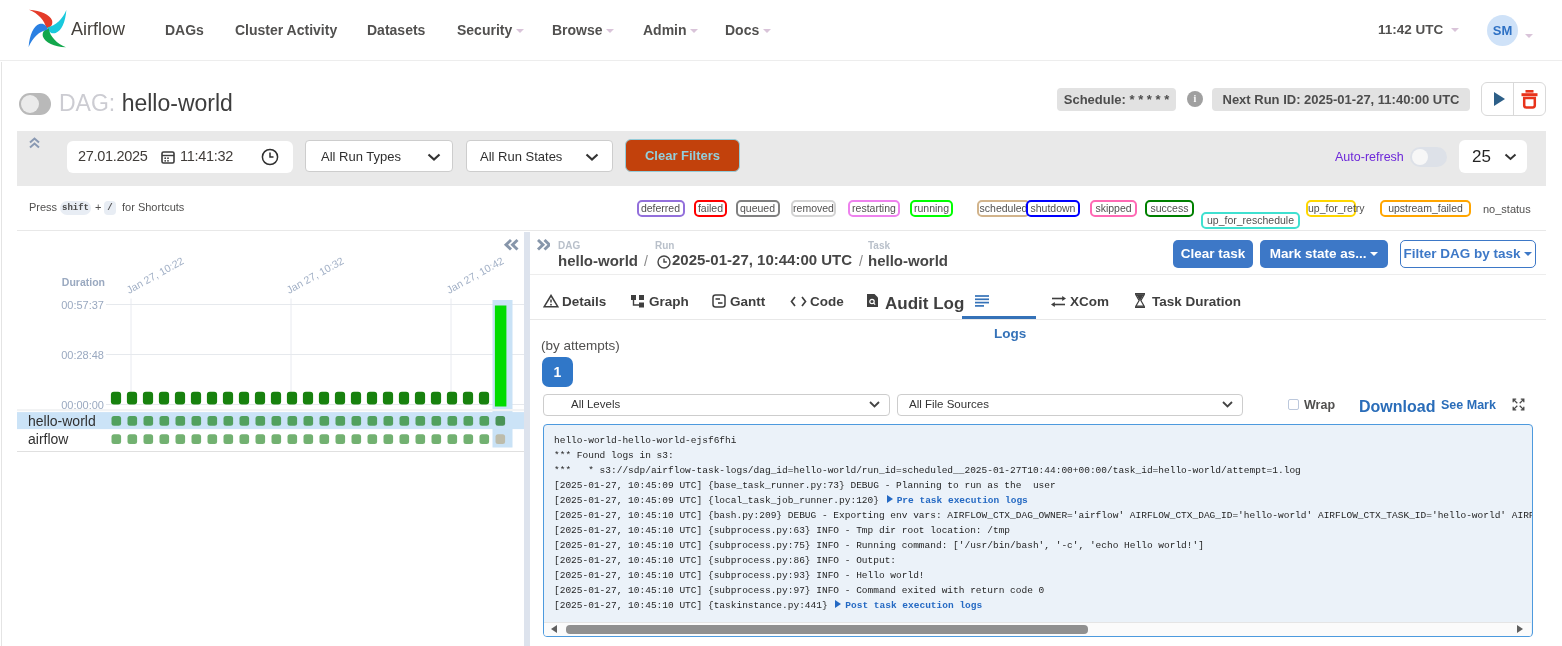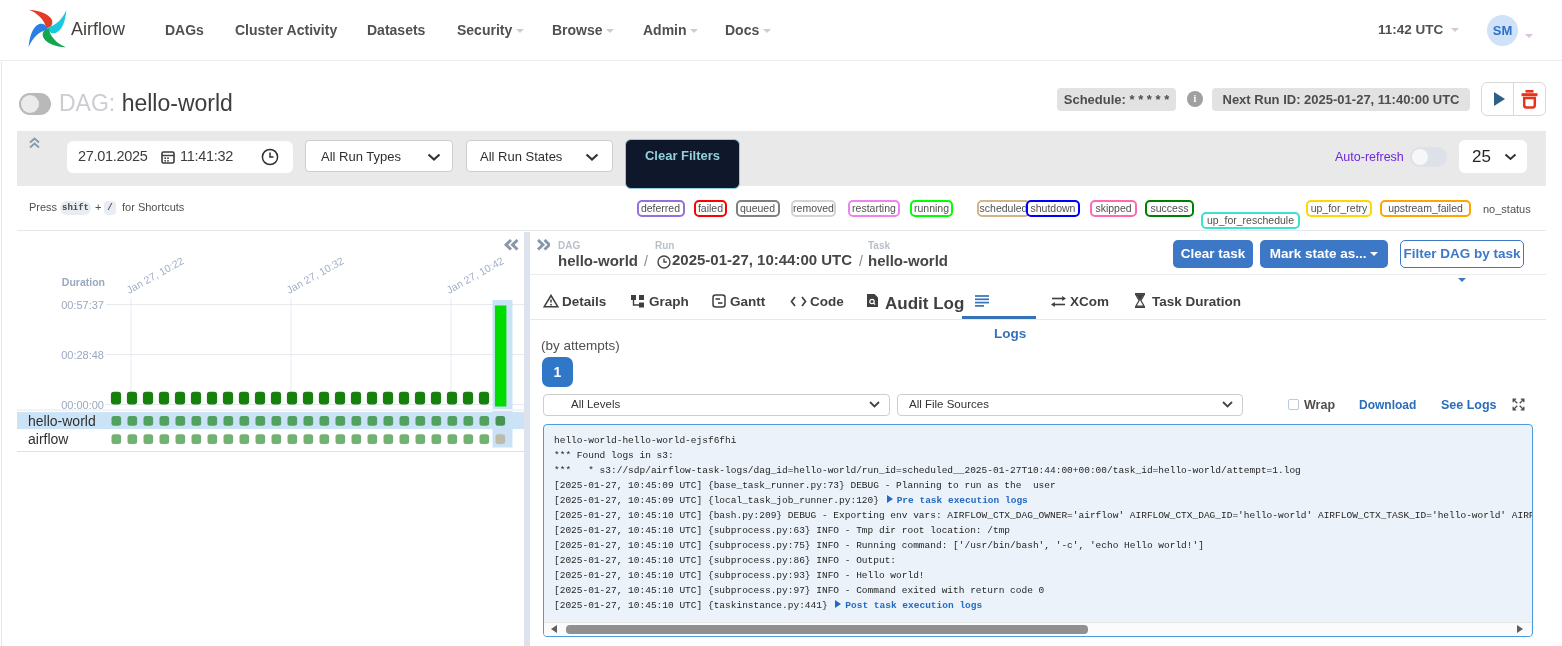--- a/index.html
+++ b/index.html
@@ -78,21 +78,21 @@
 <div class="sel" style="left:305px;top:140px;width:148px;height:32px;"></div>
 <div class="abs" style="left:321px;top:149px;font-size:13px;color:#2f2f2f;">All Run Types</div>
 <svg class="ico" style="left:427px;top:153px;" width="14" height="8" viewBox="0 0 14 8">
     <path d="M1.5 1.5 L7 6.5 L12.5 1.5" fill="none" stroke="#333" stroke-width="2.2"></path>
   </svg>
 <div class="sel" style="left:466px;top:140px;width:147px;height:32px;"></div>
 <div class="abs" style="left:480px;top:149px;font-size:13px;color:#2f2f2f;">All Run States</div>
 <svg class="ico" style="left:585px;top:153px;" width="14" height="8" viewBox="0 0 14 8">
     <path d="M1.5 1.5 L7 6.5 L12.5 1.5" fill="none" stroke="#333" stroke-width="2.2"></path>
   </svg>
-<div class="abs" style="left:625px;top:139px;width:115px;height:50px;background:#0f172a;border:1.5px solid #94ccd9;border-radius:6px;color:#93cfdc;font-weight:bold;font-size:13px;text-align:center;line-height:31px;">Clear Filters</div>
+<div class="abs" style="left:625px;top:139px;width:115px;height:33px;background:#c2410c;border:1.5px solid #94ccd9;border-radius:6px;color:#93cfdc;font-weight:bold;font-size:13px;text-align:center;line-height:31px;">Clear Filters</div>
 <div class="abs" style="left:1335px;top:150px;font-size:12.5px;color:#6d28d9;">Auto-refresh</div>
 <div class="abs" style="left:1410px;top:147px;width:37px;height:20px;border-radius:10px;background:#dde1e8;"></div>
 <div class="abs" style="left:1412px;top:149px;width:16px;height:16px;border-radius:50%;background:#f7f7f7;"></div>
 <div class="abs" style="left:1459px;top:140px;width:68px;height:33px;background:#fff;border-radius:6px;"></div>
 <div class="abs" style="left:1472px;top:147px;font-size:17px;color:#242424;">25</div>
 <svg class="ico" style="left:1504px;top:153px;" width="13" height="8" viewBox="0 0 13 8">
     <path d="M1.5 1.5 L6.5 6 L11.5 1.5" fill="none" stroke="#333" stroke-width="2"></path>
   </svg>
 
 <div class="abs" style="left:29px;top:201px;font-size:11px;color:#51504f;">Press</div>
@@ -104,21 +104,21 @@
 <span class="sbadge" style="left:694px;width:33px;border-color:#ff0000;">failed</span>
 <span class="sbadge" style="left:735.5px;width:44px;border-color:#808080;">queued</span>
 <span class="sbadge" style="left:791px;width:45px;border-color:#d3d3d3;">removed</span>
 <span class="sbadge" style="left:848px;width:52px;border-color:#ee82ee;">restarting</span>
 <span class="sbadge" style="left:910px;width:43px;border-color:#00ff00;">running</span>
 <span class="sbadge" style="left:977px;width:53px;border-color:#d2b48c;">scheduled</span>
 <span class="sbadge" style="left:1026px;width:54px;border-color:#0000ff;">shutdown</span>
 <span class="sbadge" style="left:1090px;width:47px;border-color:#ff69b4;">skipped</span>
 <span class="sbadge" style="left:1145px;width:49px;border-color:#008000;">success</span>
 <span class="sbadge" style="left:1201px;width:99px;border-color:#40e0d0;margin-top:12px;">up_for_reschedule</span>
-<span class="sbadge" style="left:1306px;width:66px;border-color:#ffd700;">up_for_retry</span>
+<span class="sbadge" style="left:1306px;width:50px;border-color:#ffd700;">up_for_retry</span>
 <span class="sbadge" style="left:1380px;width:91px;border-color:#ffa500;">upstream_failed</span>
 <span class="abs" style="left:1483px;top:203px;font-size:11px;color:#51504f;">no_status</span>
 <div class="abs" style="left:17px;top:230px;width:1529px;height:1px;background:#e8e8e8;"></div>
 
 <svg class="abs" style="left:17px;top:232px;" width="507" height="223" viewBox="0 0 507 223" id="chart">
   <path d="M494 8 L489 12.7 L494 17.5 M500.5 8 L495.5 12.7 L500.5 17.5" fill="none" stroke="#8796aa" stroke-width="2.9"></path>
   <text x="88" y="54" text-anchor="end" font-size="10.5" font-weight="bold" fill="#9aa9c0">Duration</text>
   <text x="87" y="77" text-anchor="end" font-size="11" fill="#9aa9c0">00:57:37</text>
   <text x="87" y="127" text-anchor="end" font-size="11" fill="#9aa9c0">00:28:48</text>
   <text x="87" y="177" text-anchor="end" font-size="11" fill="#9aa9c0">00:00:00</text>
@@ -238,21 +238,21 @@
 <svg class="ico" style="left:657px;top:255px;" width="14" height="14" viewBox="0 0 14 14">
   <circle cx="7" cy="7" r="6" fill="none" stroke="#474747" stroke-width="1.4"></circle>
   <path d="M7 3.5 V7 H9.8" fill="none" stroke="#474747" stroke-width="1.4"></path>
 </svg>
 <div class="abs" style="left:672px;top:251px;font-size:15px;font-weight:bold;color:#474747;">2025-01-27, 10:44:00 UTC</div>
 <div class="abs" style="left:859px;top:253px;font-size:14px;color:#8a8a8a;">/</div>
 <div class="abs" style="left:868px;top:240px;font-size:10px;font-weight:bold;color:#b9c0ca;">Task</div>
 <div class="abs" style="left:868px;top:252px;font-size:15px;font-weight:bold;color:#474747;">hello-world</div>
 <div class="blue-btn" style="left:1173px;top:240px;width:80px;height:28px;">Clear task</div>
 <div class="blue-btn" style="left:1260px;top:240px;width:128px;height:28px;">Mark state as... <span class="caret" style="border-top-color:#fff;"></span></div>
-<div class="abs" style="left:1400px;top:240px;width:124px;height:28px;background:#fff;border:1px solid #3d78c7;border-radius:5px;color:#3d78c7;font-weight:bold;font-size:13.5px;text-align:center;line-height:26px;">Filter DAG by task <span class="caret" style="border-top-color:#3d78c7;"></span></div>
+<div class="abs" style="left:1400px;top:240px;width:136px;height:28px;background:#fff;border:1px solid #3d78c7;border-radius:5px;color:#3d78c7;font-weight:bold;font-size:13.5px;text-align:center;line-height:26px;">Filter DAG by task <span class="caret" style="border-top-color:#3d78c7;"></span></div>
 <div class="abs" style="left:530px;top:274px;width:1016px;height:1px;background:#ededed;"></div>
 
 <svg class="ico" style="left:543px;top:294px;" width="16" height="14" viewBox="0 0 16 14">
   <path d="M8 1.5 L14.8 12.7 H1.2 Z" fill="none" stroke="#3f3f3f" stroke-width="1.6"></path>
   <line x1="8" y1="5.5" x2="8" y2="8.5" stroke="#3f3f3f" stroke-width="1.5"></line>
   <circle cx="8" cy="10.7" r="0.9" fill="#3f3f3f"></circle>
 </svg>
 <div class="abs" style="left:562px;top:294px;font-size:13.5px;font-weight:bold;color:#3f3f3f;">Details</div>
 <svg class="ico" style="left:630px;top:294px;" width="15" height="14" viewBox="0 0 15 14">
   <rect x="1" y="1" width="5" height="5" fill="#3f3f3f"></rect>
@@ -310,22 +310,22 @@
 <svg class="ico" style="left:869px;top:401px;" width="11" height="7" viewBox="0 0 11 7">
     <path d="M1 1 L5.5 5.5 L10 1" fill="none" stroke="#444" stroke-width="1.8"></path>
   </svg>
 <div class="sel" style="left:897px;top:394px;width:346px;height:22px;"></div>
 <div class="abs" style="left:909px;top:398px;font-size:11.5px;color:#333;">All File Sources</div>
 <svg class="ico" style="left:1222px;top:401px;" width="11" height="7" viewBox="0 0 11 7">
     <path d="M1 1 L5.5 5.5 L10 1" fill="none" stroke="#444" stroke-width="1.8"></path>
   </svg>
 <div class="abs" style="left:1288px;top:399px;width:11px;height:11px;border:1.5px solid #bcc8dc;border-radius:2px;background:#fff;"></div>
 <div class="abs" style="left:1304px;top:398px;font-size:12.5px;font-weight:bold;color:#51504f;">Wrap</div>
-<div class="abs" style="left:1359px;top:398px;font-size:12px;font-weight:bold;color:#2a6db9;">Download</div>
-<div class="abs" style="left:1441px;top:398px;font-size:12.5px;font-weight:bold;color:#2a6db9;">See Logs</div>
+<div class="abs" style="left:1359px;top:398px;font-size:16px;font-weight:bold;color:#2a6db9;">Download</div>
+<div class="abs" style="left:1441px;top:398px;font-size:12.5px;font-weight:bold;color:#2a6db9;">See Mark</div>
 <svg class="ico" style="left:1512px;top:398px;" width="13" height="13" viewBox="0 0 13 13">
   <g stroke="#4a4a4a" stroke-width="1.3" fill="none">
     <path d="M5.3 5.3 L1.6 1.6 M1.2 4.2 L1.2 1.2 L4.2 1.2"></path>
     <path d="M7.7 5.3 L11.4 1.6 M8.8 1.2 L11.8 1.2 L11.8 4.2"></path>
     <path d="M7.7 7.7 L11.4 11.4 M11.8 8.8 L11.8 11.8 L8.8 11.8"></path>
     <path d="M5.3 7.7 L1.6 11.4 M4.2 11.8 L1.2 11.8 L1.2 8.8"></path>
   </g>
 </svg>
 
 <div class="abs" style="left:543px;top:424px;width:990px;height:213px;background:#ebf2f9;border:1.5px solid #4d9ade;border-radius:4px;overflow:hidden;">

